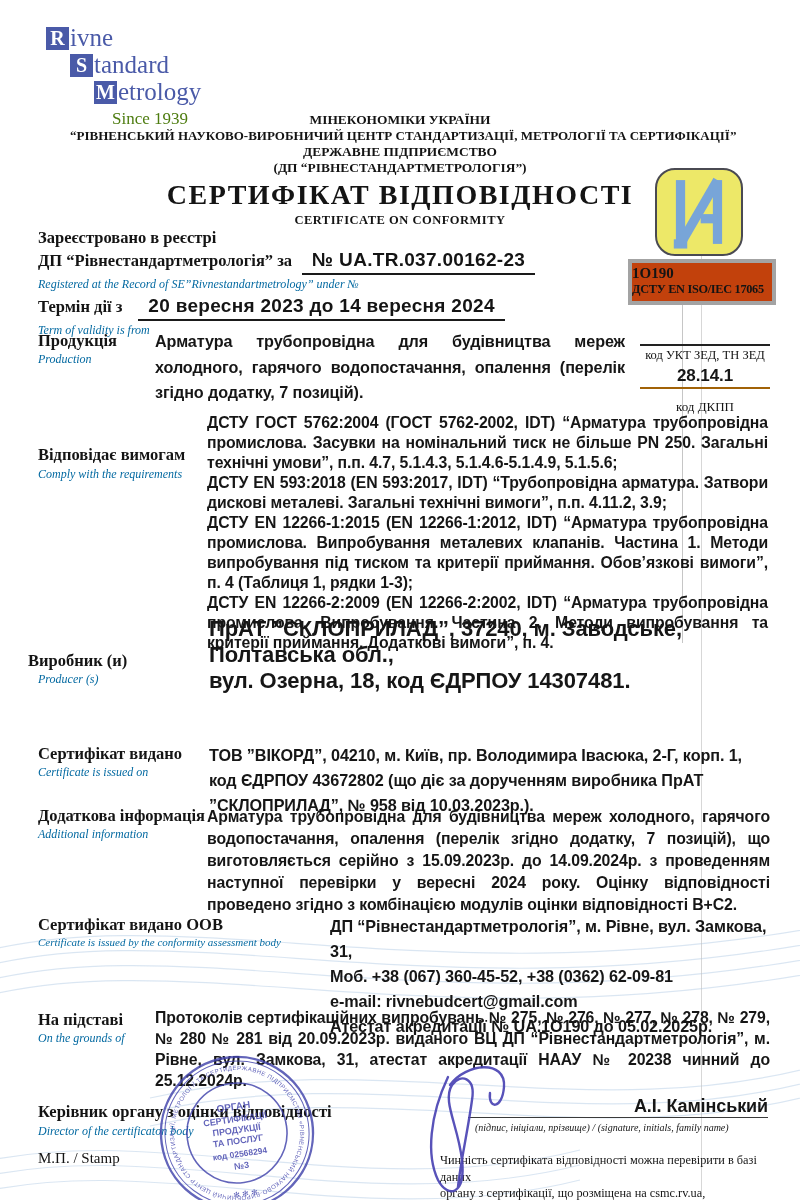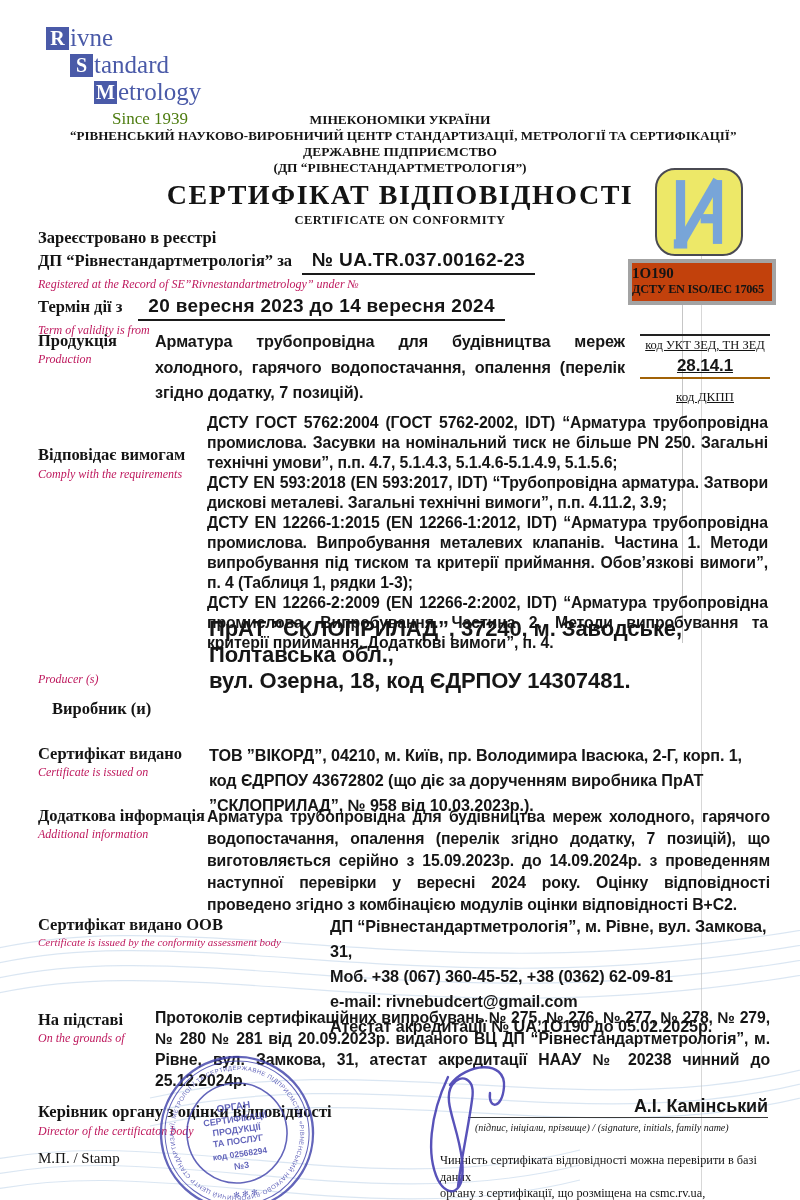--- a/index.html
+++ b/index.html
@@ -11,21 +11,21 @@
   .lsq{display:inline-block;width:23px;height:23px;background:#4a5aa8;color:#fff;
        font:bold 20px/23px "Liberation Serif",serif;text-align:center;vertical-align:middle;}
   .lword{color:#4a5aa8;font-size:25px;vertical-align:middle;margin-left:1px;}
   .lsince{font-size:17px;color:#4d7c0f;margin-top:4px;}
   
   .hline{font-weight:bold;font-size:13.4px;text-align:center;line-height:16px;white-space:nowrap;}
   .htitle{font-weight:bold;font-size:28px;letter-spacing:1.5px;text-align:center;margin-top:3px;}
   .hsub{font-weight:bold;font-size:12.5px;text-align:center;letter-spacing:.5px;margin-top:2px;}
   
   .lua{font-weight:bold;font-size:16.5px;font-family:"Liberation Serif",serif;white-space:nowrap;}
-  .len{font-style:italic;font-size:12px;color:#be185d;white-space:nowrap;}
+  .len{font-style:italic;font-size:12px;color:#0369a1;white-space:nowrap;}
   
   .c{font-family:"Liberation Sans","DejaVu Sans",sans-serif;font-weight:700;color:#161616;
      letter-spacing:-0.1px;}
   .just{text-align:justify;}
   .c p{margin:0;}
   .uval{display:inline-block;font-family:"Liberation Sans",sans-serif;font-weight:700;
         font-size:19px;letter-spacing:.3px;border-bottom:2px solid #1a1a1a;padding:0 10px 2px 10px;}
   .serb{font-weight:bold;font-size:16.5px;}
   .vline{position:absolute;width:1px;background:#c2c2c2;opacity:.65;}
   .naau-box{position:absolute;border:4px solid #a3a3a3;text-align:left;
@@ -105,37 +105,37 @@
   <div class="abs len" style="left:38px;top:277px;z-index:1;">Registered at the Record of SE”Rivnestandartmetrology” under №</div>
   <div class="abs" style="left:38px;top:295px;white-space:nowrap;z-index:1;">
     <span class="serb">Термін дії з</span>
     <span class="uval" style="margin-left:12px;">20 вересня 2023 до 14 вересня 2024</span>
   </div>
   <div class="abs len" style="left:38px;top:323px;z-index:1;">Term of validity is from</div>
 
   <div class="abs lua" style="left:38px;top:331px;z-index:1;">Продукція</div>
   <div class="abs len" style="left:38px;top:352px;z-index:1;">Production</div>
   <div class="abs c just" style="left:155px;top:329px;width:470px;font-size:16.2px;line-height:25.5px;z-index:1;">Арматура трубопровідна для будівництва мереж холодного, гарячого водопостачання, опалення (перелік згідно додатку, 7 позицій).</div>
-  <div class="codebox" style="left:640px;top:334px;width:130px;z-index:1;text-decoration:underline;">
+  <div class="codebox" style="left:640px;top:344px;width:130px;z-index:1;">
     <div class="coderule"></div>
     <div style="font-size:12.5px;padding-top:2px;">код УКТ ЗЕД, ТН ЗЕД</div>
     <div class="c" style="position:static;font-size:17px;border-bottom:2px solid #a16207;padding:3px 0 1px 0;">28.14.1</div>
     <div style="font-size:13px;padding-top:10px;">код ДКПП</div>
   </div>
 
   <div class="abs lua" style="left:38px;top:445px;z-index:1;">Відповідає вимогам</div>
   <div class="abs len" style="left:38px;top:467px;z-index:1;">Comply with the requirements</div>
   <div class="abs c just" style="left:207px;top:413px;width:561px;font-size:15.8px;line-height:20px;z-index:1;">
     <p>ДСТУ ГОСТ 5762:2004 (ГОСТ 5762-2002, IDT) “Арматура трубопровідна промислова. Засувки на номінальний тиск не більше PN 250. Загальні технічні умови”, п.п. 4.7, 5.1.4.3, 5.1.4.6-5.1.4.9, 5.1.5.6;</p>
     <p>ДСТУ EN 593:2018 (EN 593:2017, IDT) “Трубопровідна арматура. Затвори дискові металеві. Загальні технічні вимоги”, п.п. 4.11.2, 3.9;</p>
     <p>ДСТУ EN 12266-1:2015 (EN 12266-1:2012, IDT) “Арматура трубопровідна промислова. Випробування металевих клапанів. Частина 1. Методи випробування під тиском та критерії приймання. Обов’язкові вимоги”, п. 4 (Таблиця 1, рядки 1-3);</p>
     <p>ДСТУ EN 12266-2:2009 (EN 12266-2:2002, IDT) “Арматура трубопровідна промислова. Випробування. Частина 2. Методи випробування та критерії приймання. Додаткові вимоги”, п. 4.</p>
   </div>
 
-  <div class="abs lua" style="left:52px;top:651px;z-index:1;margin-top:48px;">Виробник (и)</div>
+  <div class="abs lua" style="left:28px;top:651px;z-index:1;">Виробник (и)</div>
   <div class="abs len" style="left:38px;top:672px;z-index:1;">Producer (s)</div>
   <div class="abs c" style="left:209px;top:616px;width:565px;font-size:22px;line-height:26px;z-index:1;">
     <p>ПрАТ ”СКЛОПРИЛАД”, 37240, м. Заводське, Полтавська обл.,</p>
     <p>вул. Озерна, 18, код ЄДРПОУ 14307481.</p>
   </div>
 
   <div class="abs lua" style="left:38px;top:744px;z-index:1;">Сертифікат видано</div>
   <div class="abs len" style="left:38px;top:765px;z-index:1;">Certificate is issued on</div>
   <div class="abs c" style="left:209px;top:743px;width:575px;font-size:16.2px;line-height:25px;z-index:1;">
     <p>ТОВ ”ВІКОРД”, 04210, м. Київ, пр. Володимира Івасюка, 2-Г, корп. 1,</p>

